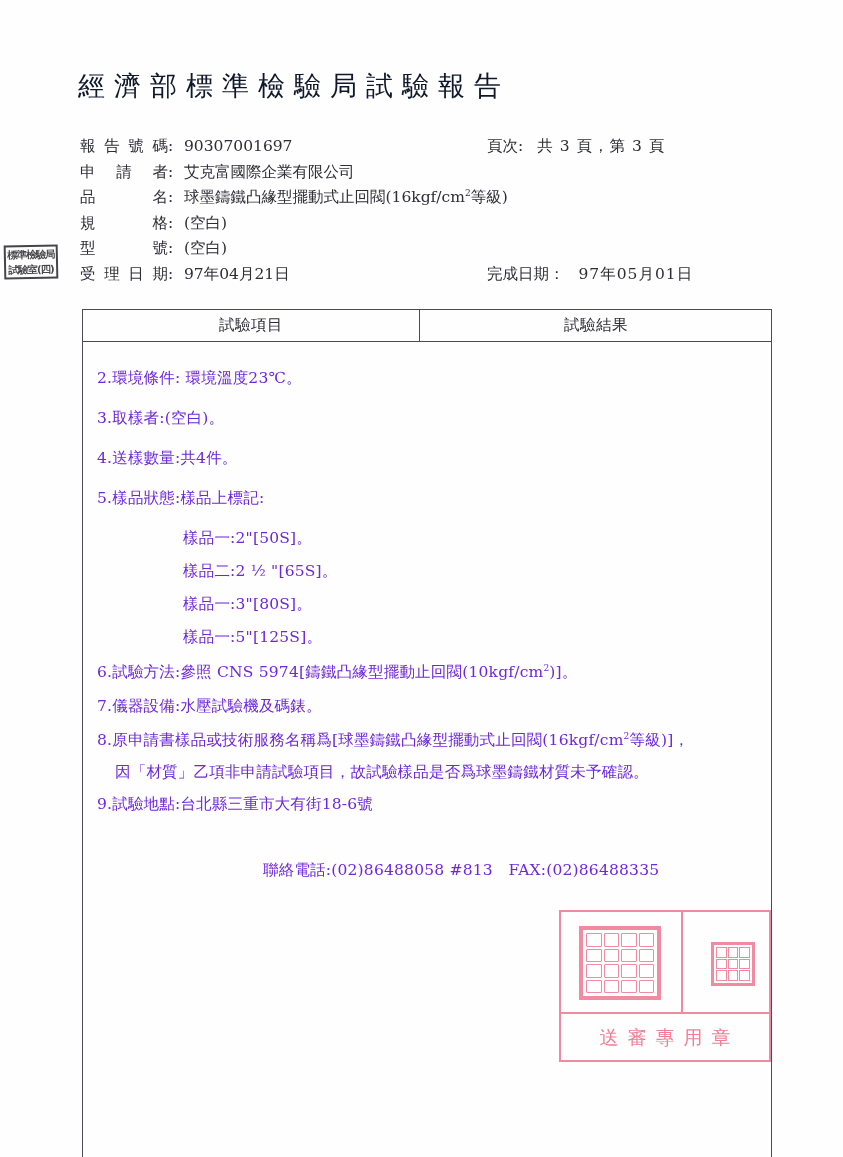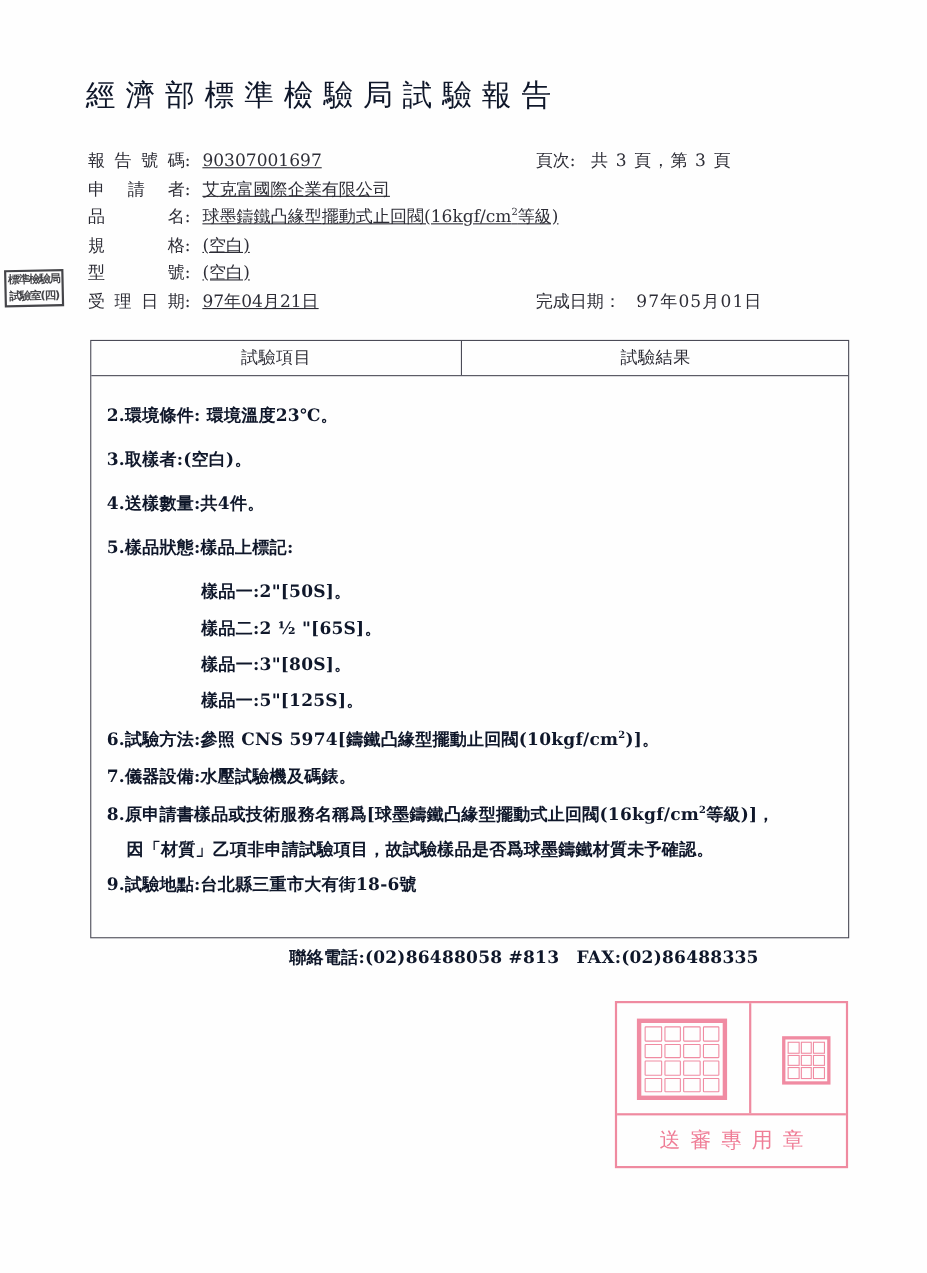--- a/index.html
+++ b/index.html
@@ -59,21 +59,20 @@
   }
   .meta-colon {
     display: inline-block;
     width: 10px;
     vertical-align: top;
   }
   .meta-value {
     display: inline-block;
     vertical-align: top;
     padding-left: 6px;
-    text-decoration: underline;
   }
   .meta-right {
     position: absolute;
     left: 407px;
     top: 0;
     white-space: nowrap;
   }
   .meta-right .rlabel { display: inline-block; }
   .meta-right .rvalue { display: inline-block; padding-left: 14px; letter-spacing: 1px; }
 
@@ -82,21 +81,21 @@
     vertical-align: super;
     line-height: 0;
   }
 
   
   .tbl {
     position: absolute;
     left: 82px;
     top: 309px;
     width: 690px;
-    height: 544px;
+    height: 849px;
     border: 1.6px solid #4b4b57;
     background: transparent;
   }
   .tbl-head {
     position: relative;
     height: 32px;
     border-bottom: 1.4px solid #4b4b57;
   }
   .tbl-head .vline {
     position: absolute;
@@ -119,23 +118,22 @@
   .tbl-body {
     position: relative;
     height: 723px;
   }
 
   
   .line {
     position: absolute;
     white-space: nowrap;
     font-size: 15.5px;
-    color: #0f172a;
+    color: #6d28d9;
     letter-spacing: 0.2px;
-    font-weight: bold;
   }
   .indent-1 { left: 14px; }
   .indent-2 { left: 100px; }
   .indent-3 { left: 32px; }
   .indent-4 { left: 180px; }
 
   
   .black-seal {
     position: absolute;
     left: 4px;

